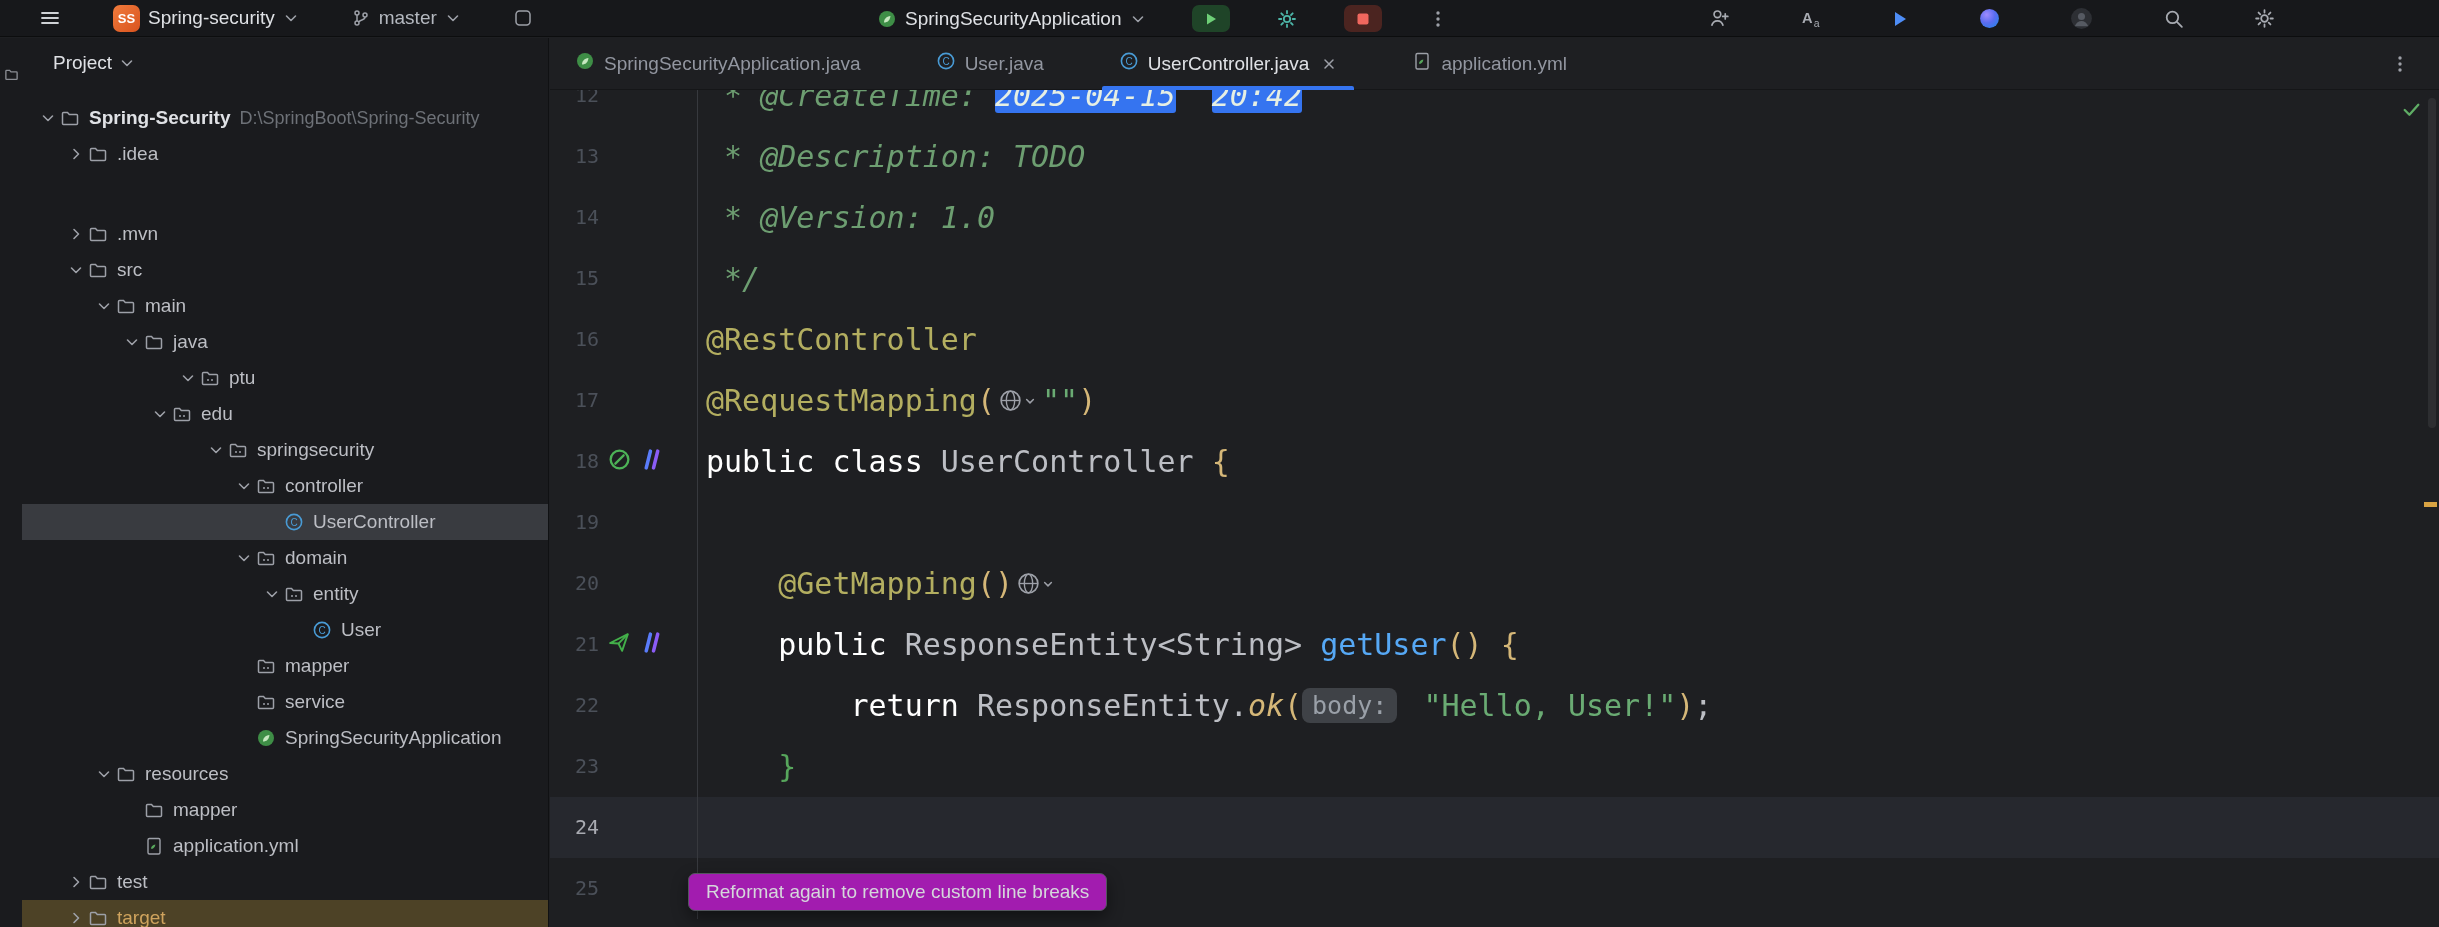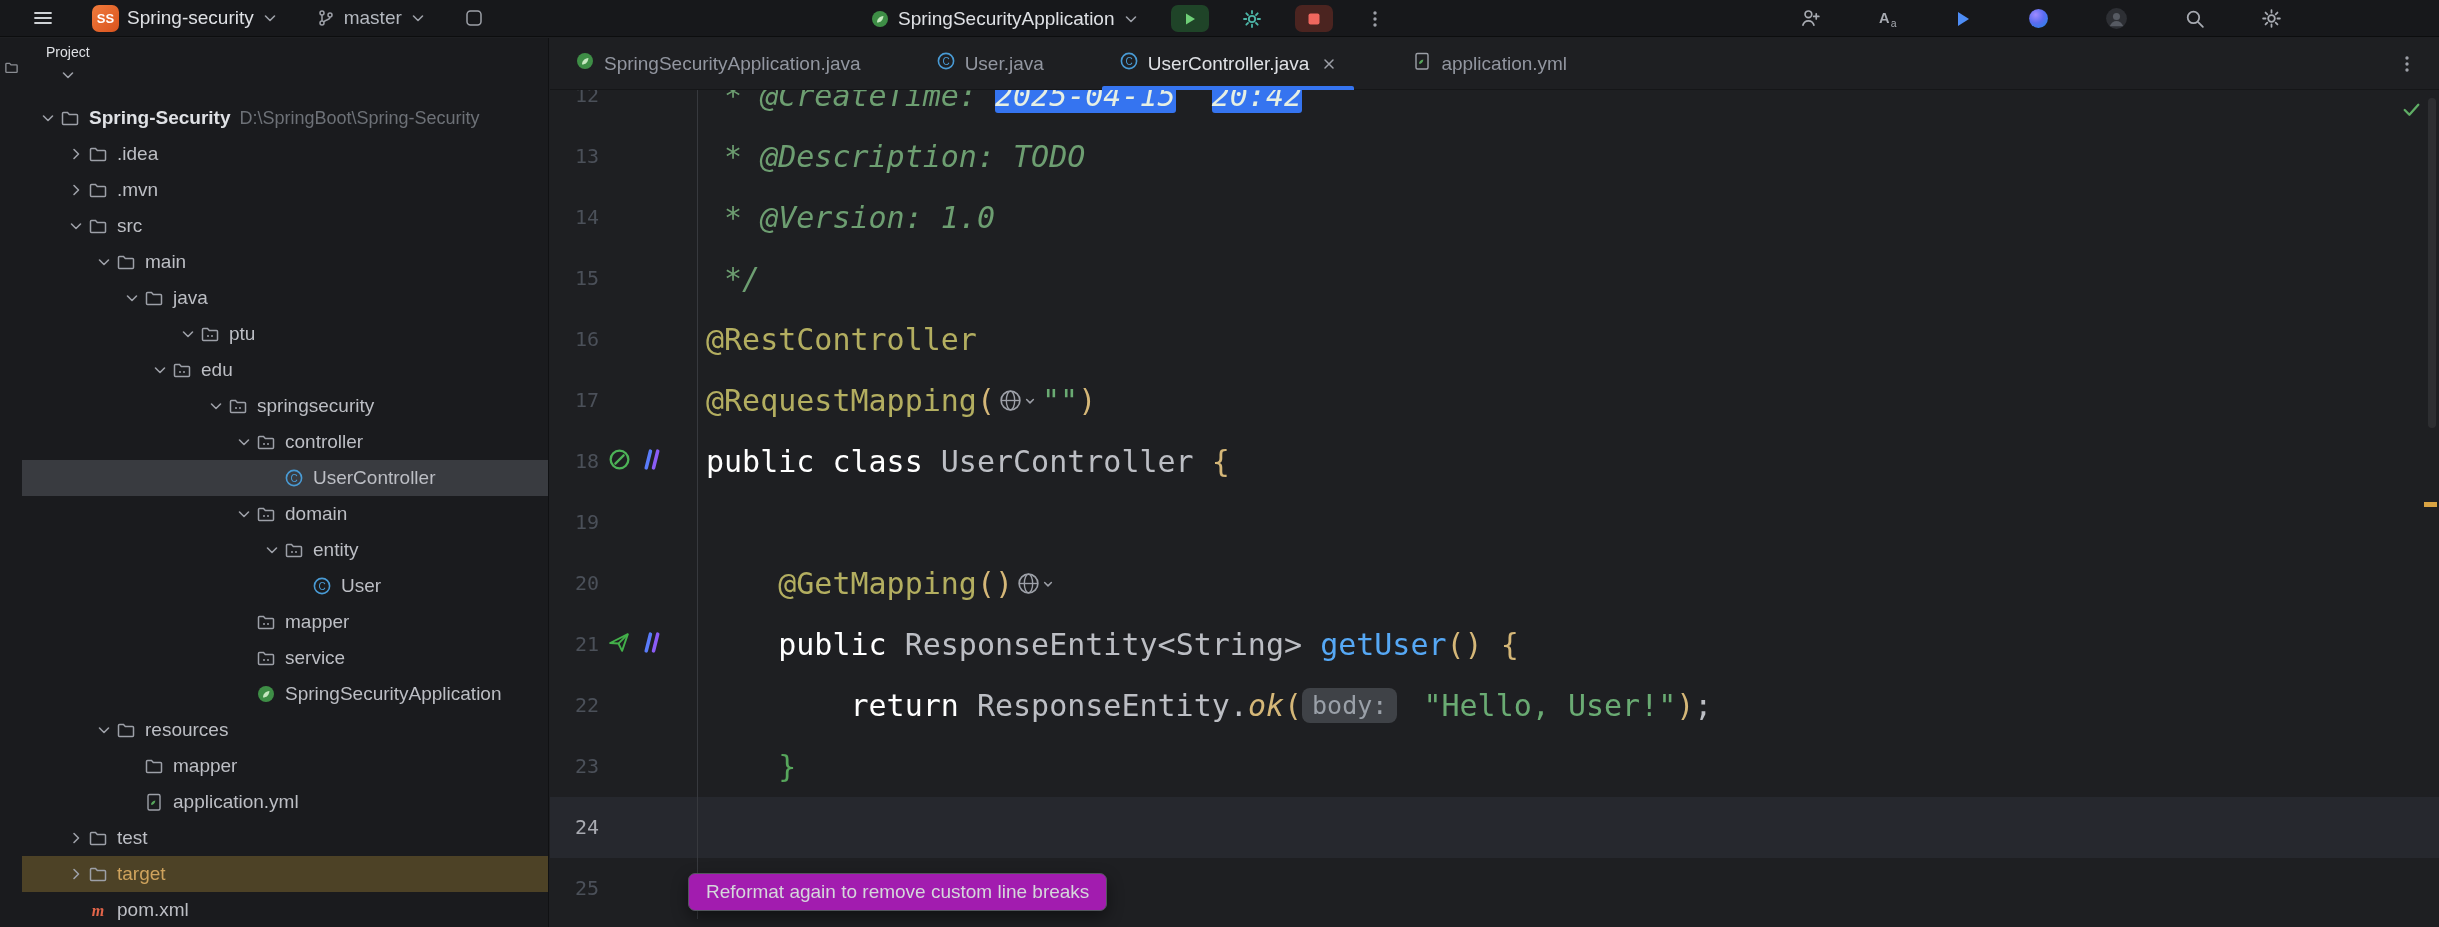--- a/index.html
+++ b/index.html
@@ -1,20 +1,20 @@
 <!DOCTYPE html>
 <html><head>
 <meta charset="utf-8">
 <style>
   * { box-sizing: border-box; }
   body { margin:0; background:#0d0e10; }
   .app { position:relative; width:2439px; height:927px; overflow:hidden;
          background:#1e1f22; font-family:"Liberation Sans",sans-serif; }
 
-  button { background:none; border:none; padding:0; margin:8px; color:inherit;
+  button { background:none; border:none; padding:0; margin:15px; color:inherit;
            display:inline-flex; align-items:center; gap:8px; cursor:default;
            font-family:inherit; }
 
   
   .titlebar { position:absolute; left:0; top:0; right:0; height:37px;
               background:#17181b; border-bottom:1px solid #0c0d0e;
               display:flex; align-items:center; z-index:40; }
   .tb-left { display:flex; align-items:center; gap:22px; padding-left:24px; }
   .logo { width:27px; height:27px; border-radius:7px;
           background:linear-gradient(135deg,#f07b3c,#d9531e);
@@ -34,21 +34,21 @@
 
   
   .toolstrip { position:absolute; left:0; top:38px; width:22px; bottom:0;
                background:#1a1b1e; display:flex; flex-direction:column;
                align-items:center; padding-top:14px; }
 
   
   .project-panel { position:absolute; left:22px; top:38px; width:527px; bottom:0;
                    background:#1a1b1e; border-right:1px solid #101113; overflow:hidden; }
   .panel-header { height:50px; display:flex; align-items:center; padding-left:16px; }
-  .panel-header button { gap:7px; font-size:14px; color:#dfe1e5;flex-direction:column; }
+  .panel-header button { gap:7px; font-size:19px; color:#dfe1e5; }
   .tree { padding-top:12px; }
   .tree-row { height:36px; display:flex; align-items:center; font-size:19px;
               color:#bcbec4; white-space:pre; }
   .tree-row.selected { background:#393b40; }
   .tree-row.excluded { background:#4d4226; }
   .tree-row.excluded .t-label { color:#cfa35d; }
   .tree-row.root .t-label { font-weight:bold; color:#dfe1e5; }
   .t-chev { width:24px; display:inline-flex; justify-content:center; flex:none; }
   .t-icon { width:27px; display:inline-flex; flex:none; }
   .t-label { margin-left:2px; }
@@ -301,21 +301,21 @@
         <div class="tree-row root" style="padding-left: 14px;"><span class="t-chev"><svg width="16" height="16" viewBox="0 0 16 16">
               <path d="M3.5 6l4.5 4.5L12.5 6" fill="none" stroke="#9da0a8" stroke-width="1.6" stroke-linecap="round" stroke-linejoin="round"></path>
             </svg></span><span class="t-icon"><svg width="20" height="20" viewBox="0 0 20 20">
               <path d="M2.5 5.5a1 1 0 011-1h4l1.8 2h7.2a1 1 0 011 1v8a1 1 0 01-1 1h-13a1 1 0 01-1-1z" fill="none" stroke="#9da0a8" stroke-width="1.5"></path>
             </svg></span><span class="t-label">Spring-Security</span><span class="t-path">D:\SpringBoot\Spring-Security</span></div>
         <div class="tree-row" style="padding-left: 42px;"><span class="t-chev"><svg width="16" height="16" viewBox="0 0 16 16">
               <path d="M6 3.5l4.5 4.5L6 12.5" fill="none" stroke="#9da0a8" stroke-width="1.6" stroke-linecap="round" stroke-linejoin="round"></path>
             </svg></span><span class="t-icon"><svg width="20" height="20" viewBox="0 0 20 20">
               <path d="M2.5 5.5a1 1 0 011-1h4l1.8 2h7.2a1 1 0 011 1v8a1 1 0 01-1 1h-13a1 1 0 01-1-1z" fill="none" stroke="#9da0a8" stroke-width="1.5"></path>
             </svg></span><span class="t-label">.idea</span></div>
-        <div class="tree-row" style="padding-left: 42px;"><span class="t-chev"><svg width="16" height="16" viewBox="0 0 16 16">
+        <div class="tree-row" style="padding-left: 42px; margin-top: 44px;"><span class="t-chev"><svg width="16" height="16" viewBox="0 0 16 16">
               <path d="M6 3.5l4.5 4.5L6 12.5" fill="none" stroke="#9da0a8" stroke-width="1.6" stroke-linecap="round" stroke-linejoin="round"></path>
             </svg></span><span class="t-icon"><svg width="20" height="20" viewBox="0 0 20 20">
               <path d="M2.5 5.5a1 1 0 011-1h4l1.8 2h7.2a1 1 0 011 1v8a1 1 0 01-1 1h-13a1 1 0 01-1-1z" fill="none" stroke="#9da0a8" stroke-width="1.5"></path>
             </svg></span><span class="t-label">.mvn</span></div>
         <div class="tree-row" style="padding-left: 42px;"><span class="t-chev"><svg width="16" height="16" viewBox="0 0 16 16">
               <path d="M3.5 6l4.5 4.5L12.5 6" fill="none" stroke="#9da0a8" stroke-width="1.6" stroke-linecap="round" stroke-linejoin="round"></path>
             </svg></span><span class="t-icon"><svg width="20" height="20" viewBox="0 0 20 20">
               <path d="M2.5 5.5a1 1 0 011-1h4l1.8 2h7.2a1 1 0 011 1v8a1 1 0 01-1 1h-13a1 1 0 01-1-1z" fill="none" stroke="#9da0a8" stroke-width="1.5"></path>
             </svg></span><span class="t-label">src</span></div>
         <div class="tree-row" style="padding-left: 70px;"><span class="t-chev"><svg width="16" height="16" viewBox="0 0 16 16">

